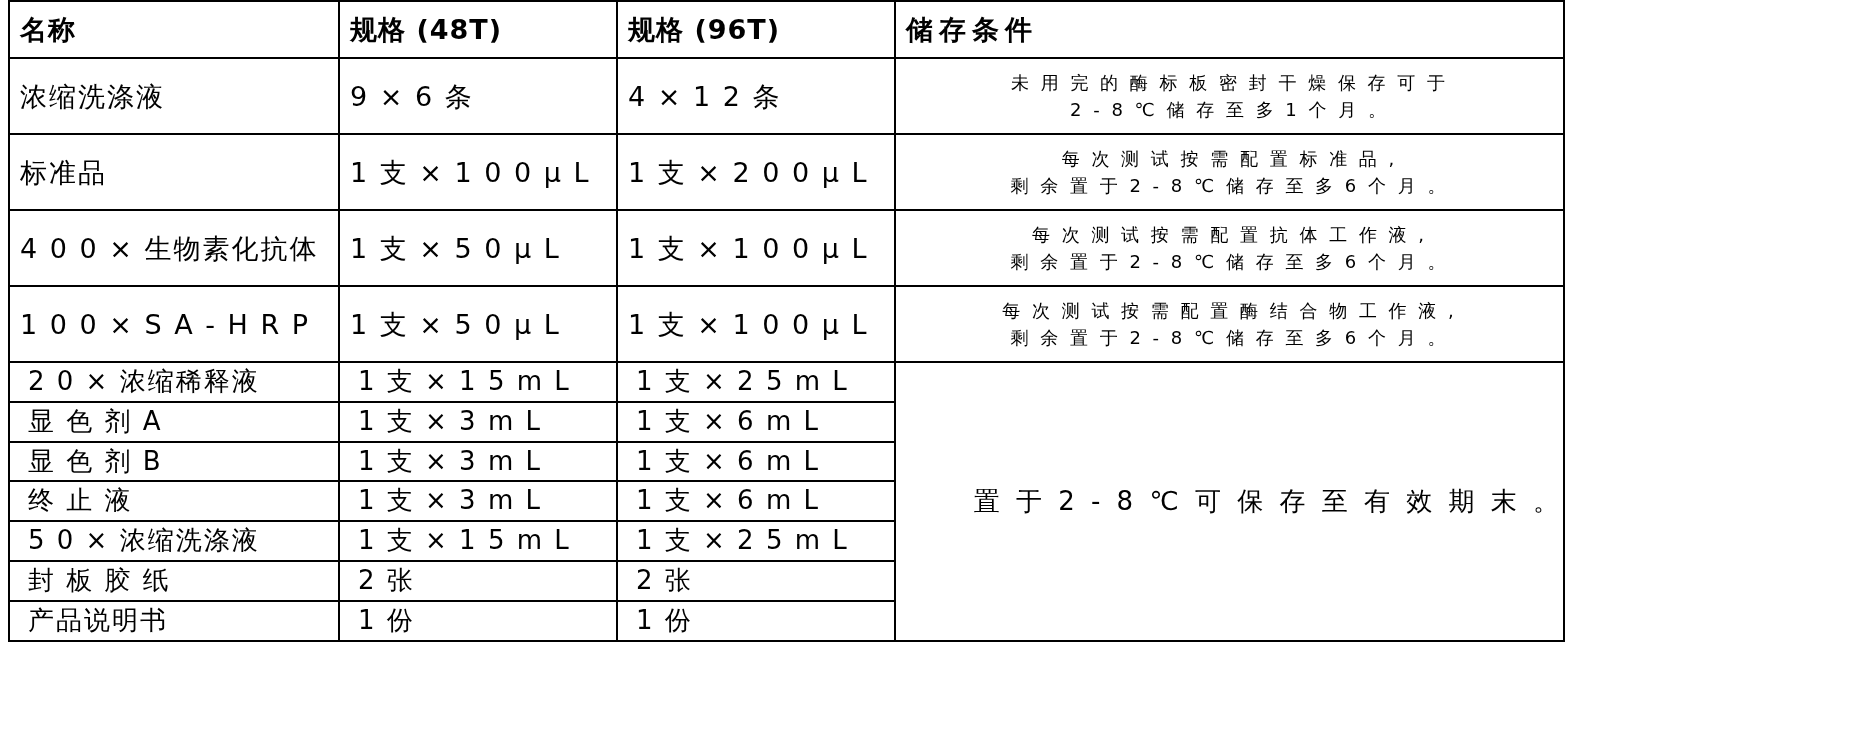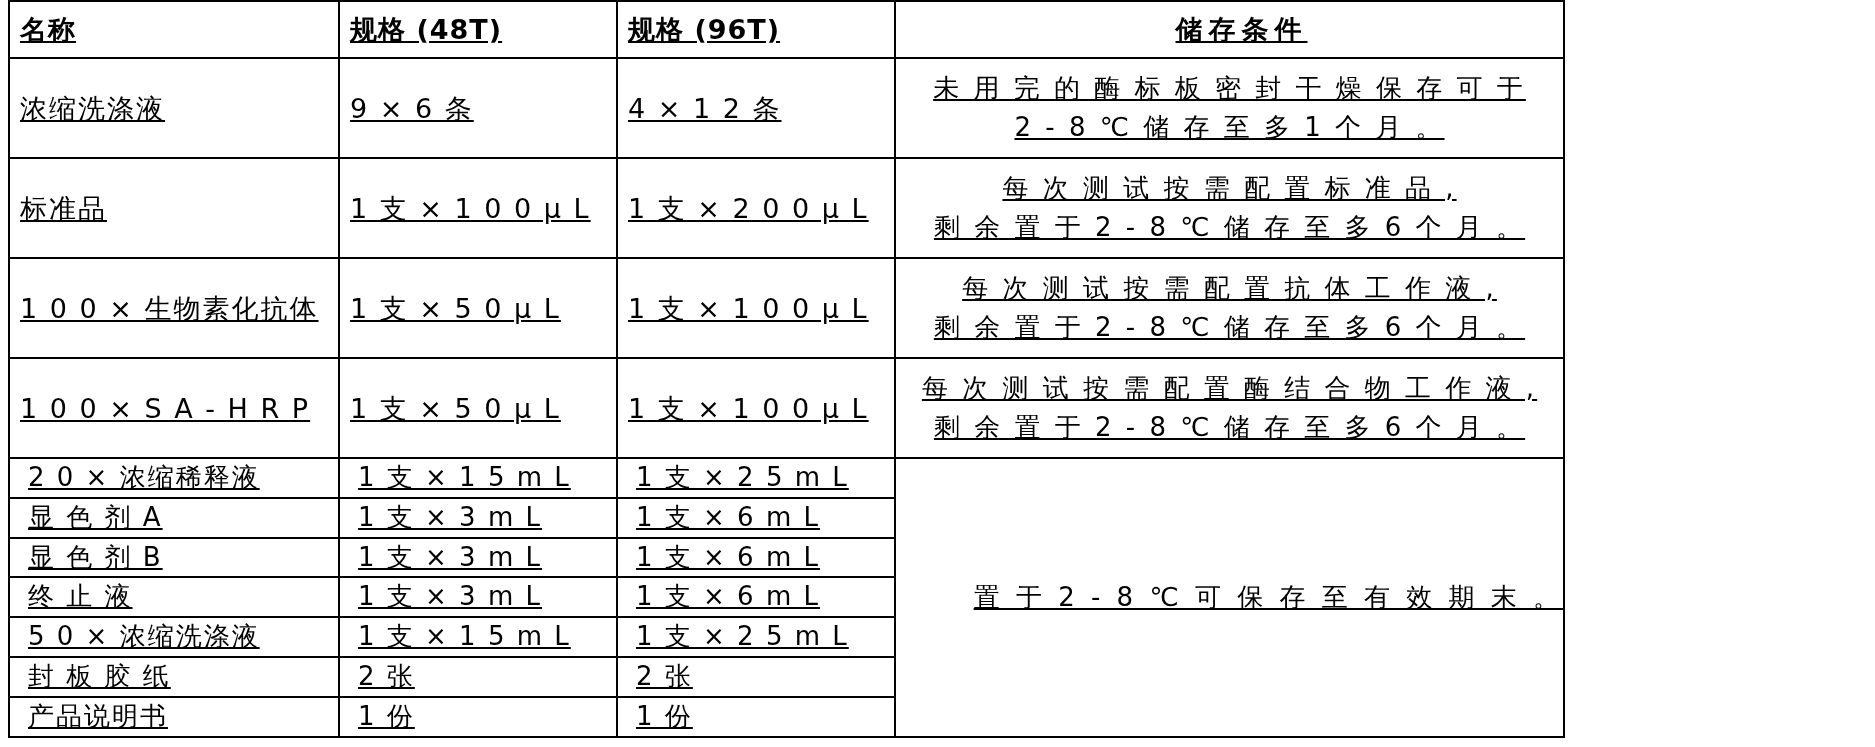--- a/index.html
+++ b/index.html
@@ -18,21 +18,20 @@
     height: 747px;
     position: relative;
     background: #ffffff;
   }
   table.kit-table {
     border-collapse: collapse;
     table-layout: fixed;
     width: 1555px;
     margin: 0 0 0 8px;
     background: #ec4899;
-    text-decoration: underline;
   }
   table.kit-table td,
   table.kit-table th {
     border: 2px solid #000000;
     padding: 0;
     vertical-align: middle;
     background: #ffffff;
   }
   col.c-name   { width: 330px; }
   col.c-48     { width: 278px; }
@@ -45,32 +44,31 @@
     line-height: 1.3;
     letter-spacing: 2px;
     white-space: nowrap;
   }
   .head .cell {
     font-weight: bold;
     letter-spacing: 1px;
     padding: 10px 10px;
   }
   .head .cell.center {
-    text-align: center;
+    text-align: left;
     letter-spacing: 6px;
-    margin-left: 24px;
   }
   .big-row .cell {
     padding: 16px 10px;
     font-size: 27px;
     letter-spacing: 2px;
   }
   .store-cell {
     text-align: center;
-    font-size: 26px;
+    font-size: 18px;
     line-height: 1.5;
     letter-spacing: 3px;
     padding: 10px 14px;
     white-space: normal;
   }
   .store-cell .line { display: block; }
   .small-row .cell {
     padding: 2px 18px;
     font-size: 26px;
     letter-spacing: 2px;
@@ -140,21 +138,21 @@
         <td>
           <div class="store-cell">
             <span class="line">每 次 测 试 按 需 配 置 标 准 品 ,</span>
             <span class="line">剩 余 置 于 2 - 8 ℃ 储 存 至 多 6 个 月 。</span>
           </div>
         </td>
       </tr>
 
       <tr class="big-row">
         <td>
-            <div class="cell">1 0 0 × 生物素化抗体</div>
+            <div class="cell">4 0 0 × 生物素化抗体</div>
           </td>
         <td>
             <div class="cell">1 支 × 5 0 μ L</div>
           </td>
         <td>
             <div class="cell">1 支 × 1 0 0 μ L</div>
           </td>
         <td>
           <div class="store-cell">
             <span class="line">每 次 测 试 按 需 配 置 抗 体 工 作 液 ,</span>

